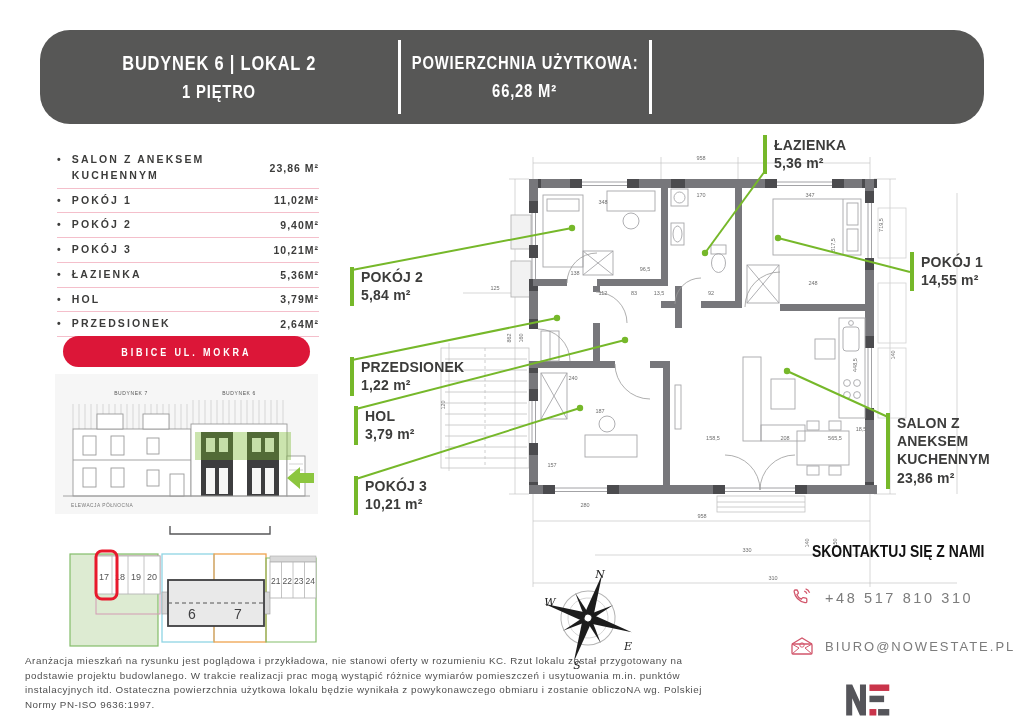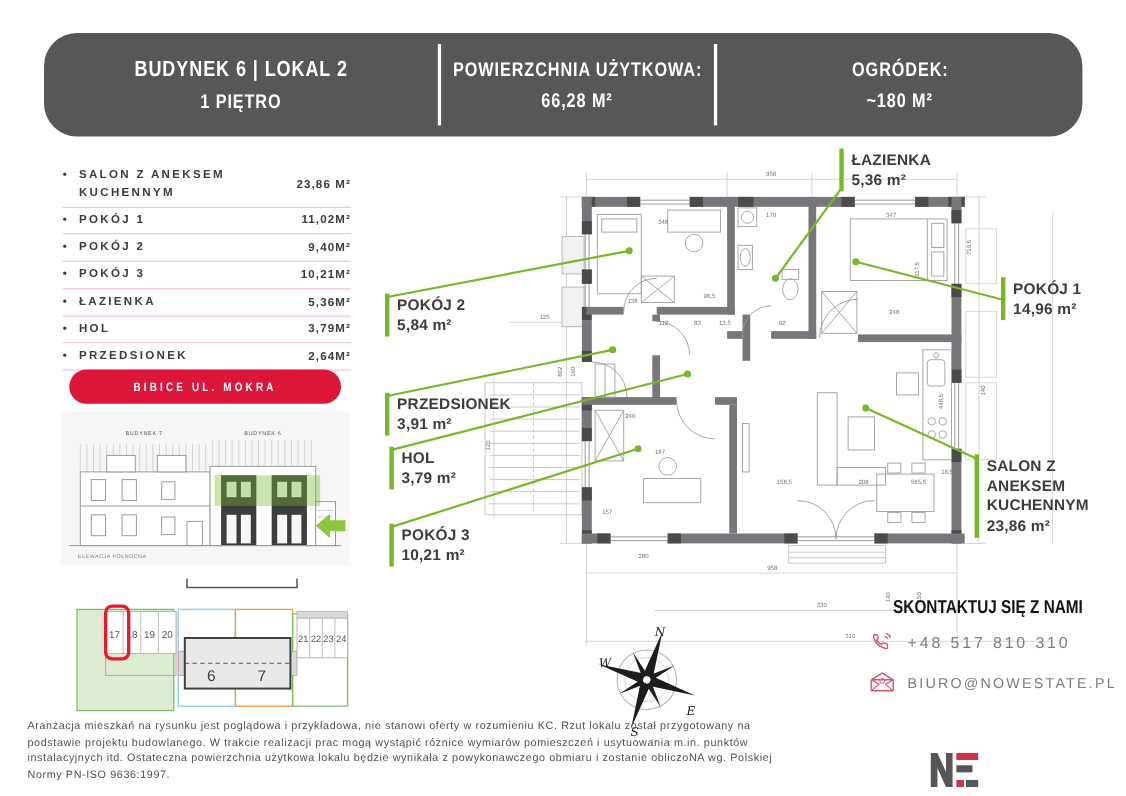--- a/index.html
+++ b/index.html
@@ -42,21 +42,21 @@
   .win{stroke:#8c8c8f;stroke-width:0.8}
   .dimline{stroke:#bdbdbd;stroke-width:0.6}
   .leader{stroke:#76B82A;stroke-width:2;fill:none}
   .ldot{fill:#76B82A}
 
   .plabel{position:absolute;border-left:4px solid #76B82A;padding:1px 0 2px 7px;
           color:#3c3c3b;font-weight:bold;font-size:14px;line-height:1.3;letter-spacing:.2px}
 
   .contact{left:778px;top:542px;width:240px}
   .c-title{font-size:17px;font-weight:bold;color:#111;text-align:center;white-space:nowrap}
-  .c-row{display:flex;align-items:center;gap:11px;margin-top:11px;color:#7c7c7c;
+  .c-row{display:flex;align-items:center;gap:11px;margin-top:24px;color:#7c7c7c;
          font-size:14.5px;letter-spacing:2.6px;padding-left:12px}
   .c-row.indent{padding-left:47px}
   .c-row.email{font-size:13px;letter-spacing:2px}
   .c-ic{width:24px;height:24px;flex:0 0 24px}
 
   .logo{left:841px;top:679px;width:130px;text-align:left;line-height:1}
   .logo-name{font-size:12px;letter-spacing:2.5px;color:#55555A;font-weight:bold;margin-top:4px}
   .logo-red{color:#C9344A}
   .logo-sub{font-size:5.5px;letter-spacing:3.2px;color:#C9344A;font-weight:bold;margin-top:4px}
 
@@ -70,24 +70,20 @@
   <div class="h-sec h-sec1">
     <span class="h-l1"><span class="cond">BUDYNEK 6 | LOKAL 2</span></span>
     <span class="h-l2"><span class="cond">1 PIĘTRO</span></span>
   </div>
   <div class="h-div"></div>
   <div class="h-sec h-sec2">
     <span class="h-l2"><span class="cond">POWIERZCHNIA UŻYTKOWA:</span></span>
     <span class="h-l2"><span class="cond">66,28 M²</span></span>
   </div>
   <div class="h-div"></div>
-  <div class="h-sec h-sec3">
-    <span class="h-l2"><span class="cond">OGRÓDEK:</span></span>
-    <span class="h-l2"><span class="cond">~180 M²</span></span>
-  </div>
 </div>
 
 <div class="abs rlist">
   <div class="rrow">
     <div class="rname">
         <span>•</span>
         <span class="nm">SALON Z ANEKSEM KUCHENNYM</span>
       </div>
     <div class="rval">23,86 M²</div>
   </div>
@@ -496,29 +492,29 @@
       <circle class="ldot" cx="442" cy="238" r="3.2"></circle>
   </g>
 </svg>
 
 <div class="plabel" style="left:763px;top:135px">
   <div>ŁAZIENKA</div>
   <div>5,36 m²</div>
 </div>
 <div class="plabel" style="left:910px;top:252px">
   <div>POKÓJ 1</div>
-  <div>14,96 m²</div>
+  <div>14,55 m²</div>
 </div>
 <div class="plabel" style="left:350px;top:267px">
   <div>POKÓJ 2</div>
   <div>5,84 m²</div>
 </div>
 <div class="plabel" style="left:350px;top:357px">
   <div>PRZEDSIONEK</div>
-  <div>3,91 m²</div>
+  <div>1,22 m²</div>
 </div>
 <div class="plabel" style="left:354px;top:406px">
   <div>HOL</div>
   <div>3,79 m²</div>
 </div>
 <div class="plabel" style="left:354px;top:476px">
   <div>POKÓJ 3</div>
   <div>10,21 m²</div>
 </div>
 <div class="plabel" style="left:886px;top:413px;width:122px">

